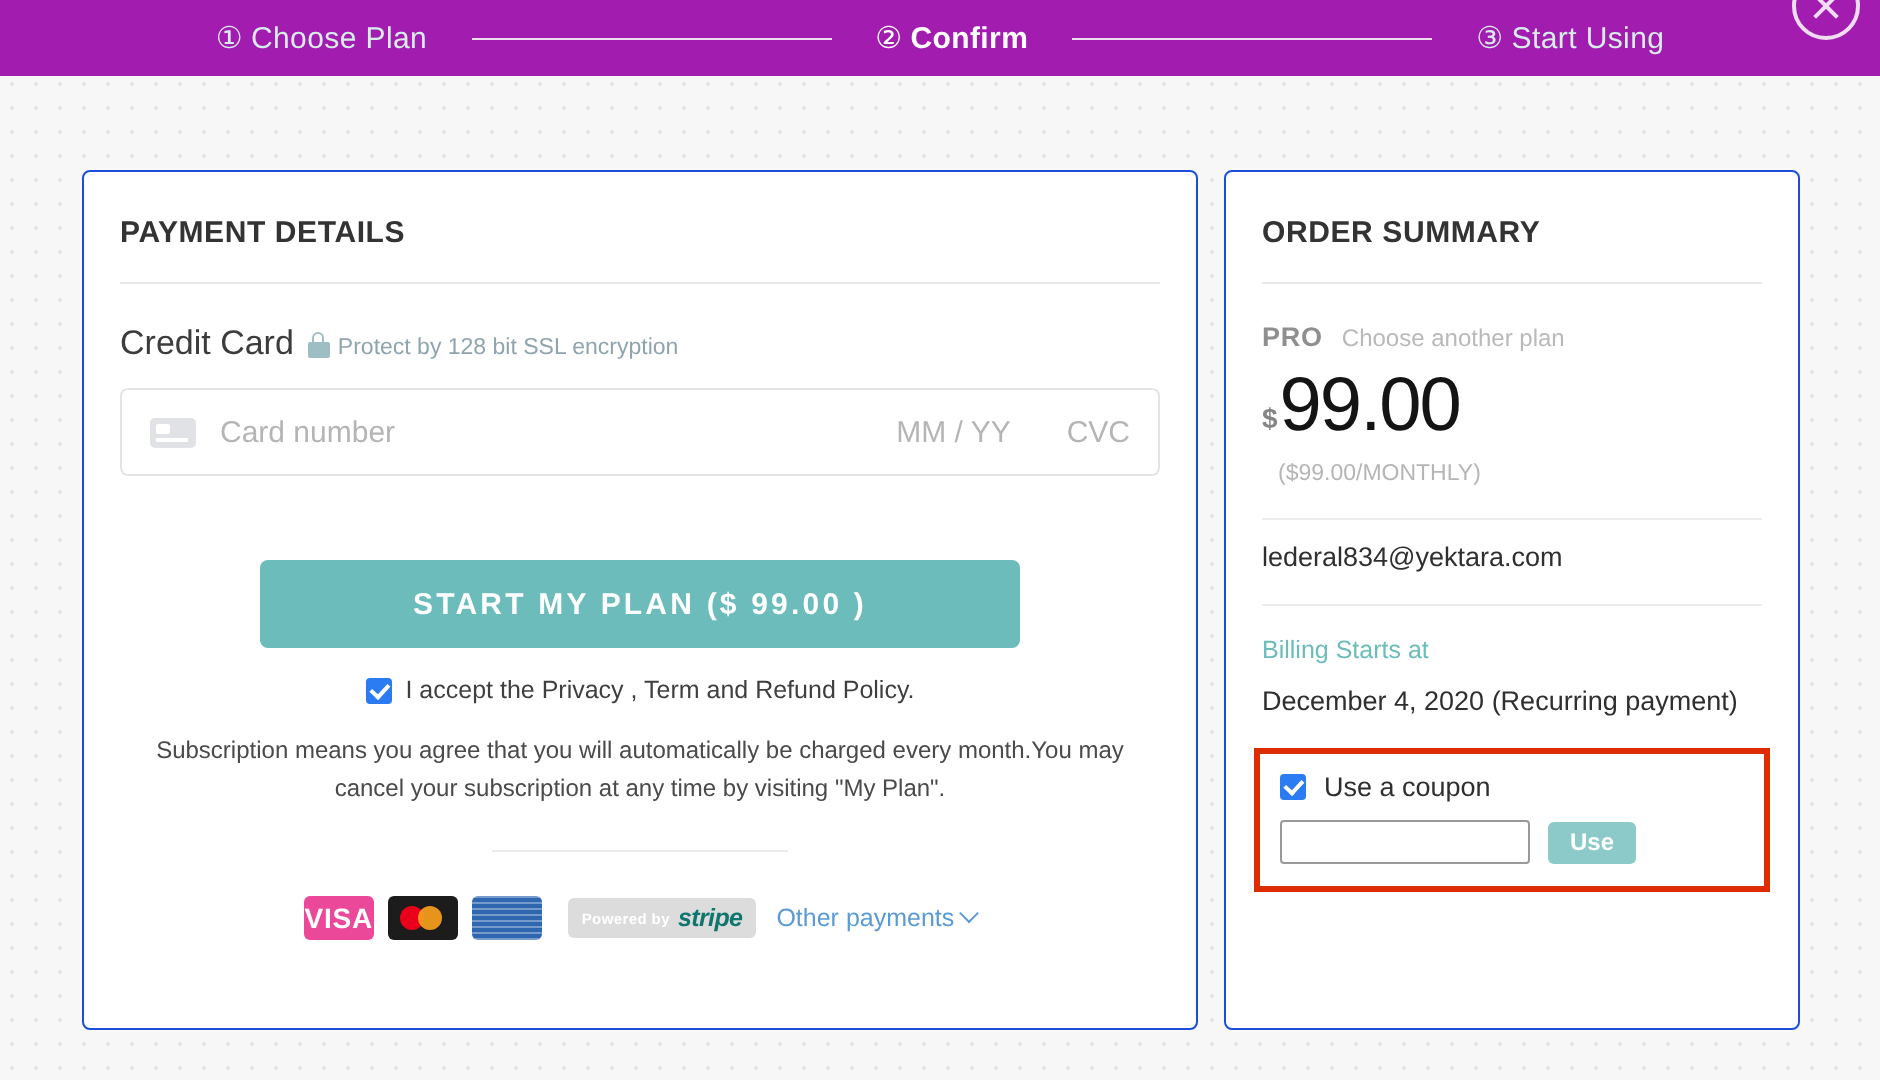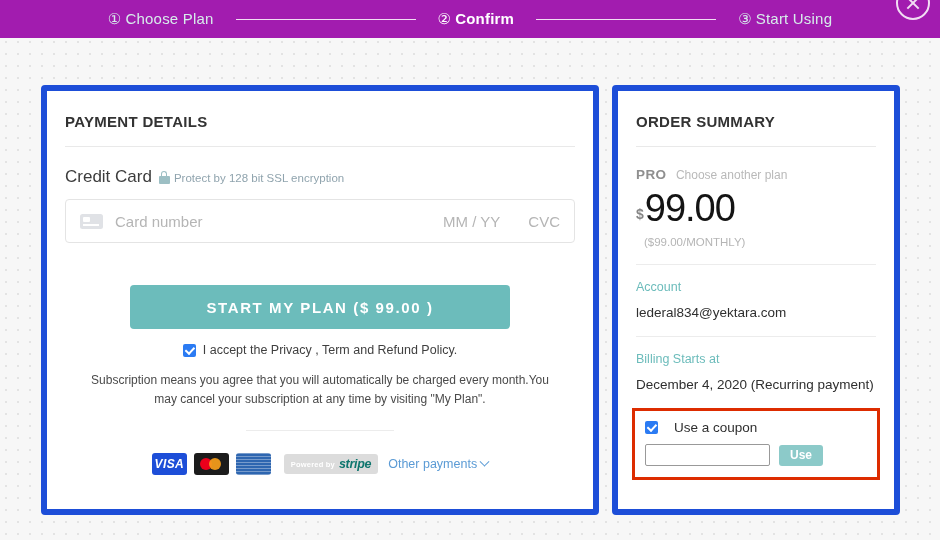--- a/index.html
+++ b/index.html
@@ -63,21 +63,21 @@
     width: 16px; height: 2px;
     background: #ffffff;
   }
   .close-btn::before { transform: rotate(45deg); }
   .close-btn::after  { transform: rotate(-45deg); }
 
   
   .panel {
     position: absolute;
     background: #ffffff;
-    border: 6px solid #1d4ed8;
+    border: 1px solid #1d4ed8;
     border-radius: 4px;
   }
   #payment-panel {
     left: 41px; top: 85px;
     width: 558px; height: 430px;
     padding: 22px 18px 0 18px;
   }
   #summary-panel {
     left: 612px; top: 85px;
     width: 288px; height: 430px;
@@ -254,25 +254,24 @@
     font-size: 9px;
     font-weight: bold;
     display: flex;
     align-items: center;
     justify-content: center;
     flex: none;
     overflow: hidden;
     position: relative;
   }
   .logo-visa {
-    background: #1d4ed8;
+    background: #ec4899;
     color: #ffffff;
-    font-style: italic;
     letter-spacing: .4px;
-    font-size: 12px;
+    font-size: 14px;
   }
   .logo-mc { background: #1c1c1c; }
   .logo-mc .c1, .logo-mc .c2 {
     position: absolute;
     top: 5px;
     width: 12px; height: 12px;
     border-radius: 50%;
   }
   .logo-mc .c1 { left: 6px;  background: #eb001b; }
   .logo-mc .c2 { left: 15px; background: #f79e1b; opacity: .92; }
@@ -385,21 +384,21 @@
     margin-left: -4px;
     margin-right: -4px;
   }
   .coupon-head {
     display: flex;
     align-items: center;
   }
   .coupon-label {
     font-size: 13.5px;
     color: #2f2f2f;
-    margin-left: 9px;
+    margin-left: 2px;
   }
   .coupon-row {
     display: flex;
     align-items: center;
     margin-top: 9px;
     gap: 9px;
   }
   .coupon-input {
     width: 125px; height: 22px;
     border: 1px solid #999;
@@ -499,21 +498,20 @@
     <span class="plan-change">Choose another plan</span>
   </div>
 
   <div class="price-row">
     <span class="price-cur">$</span>
     <span class="price-val">99.00</span>
   </div>
   <div class="price-sub">($99.00/MONTHLY)</div>
 
   <div class="sum-hr"></div>
-  <div class="sum-label">Account</div>
   <div class="sum-value">lederal834@yektara.com</div>
 
   <div class="sum-hr"></div>
   <div class="sum-label">Billing Starts at</div>
   <div class="sum-value">December 4, 2020 (Recurring payment)</div>
 
   <div class="coupon-box">
     <div class="coupon-head">
       <span class="cbx"></span>
       <span class="coupon-label">Use a coupon</span>

